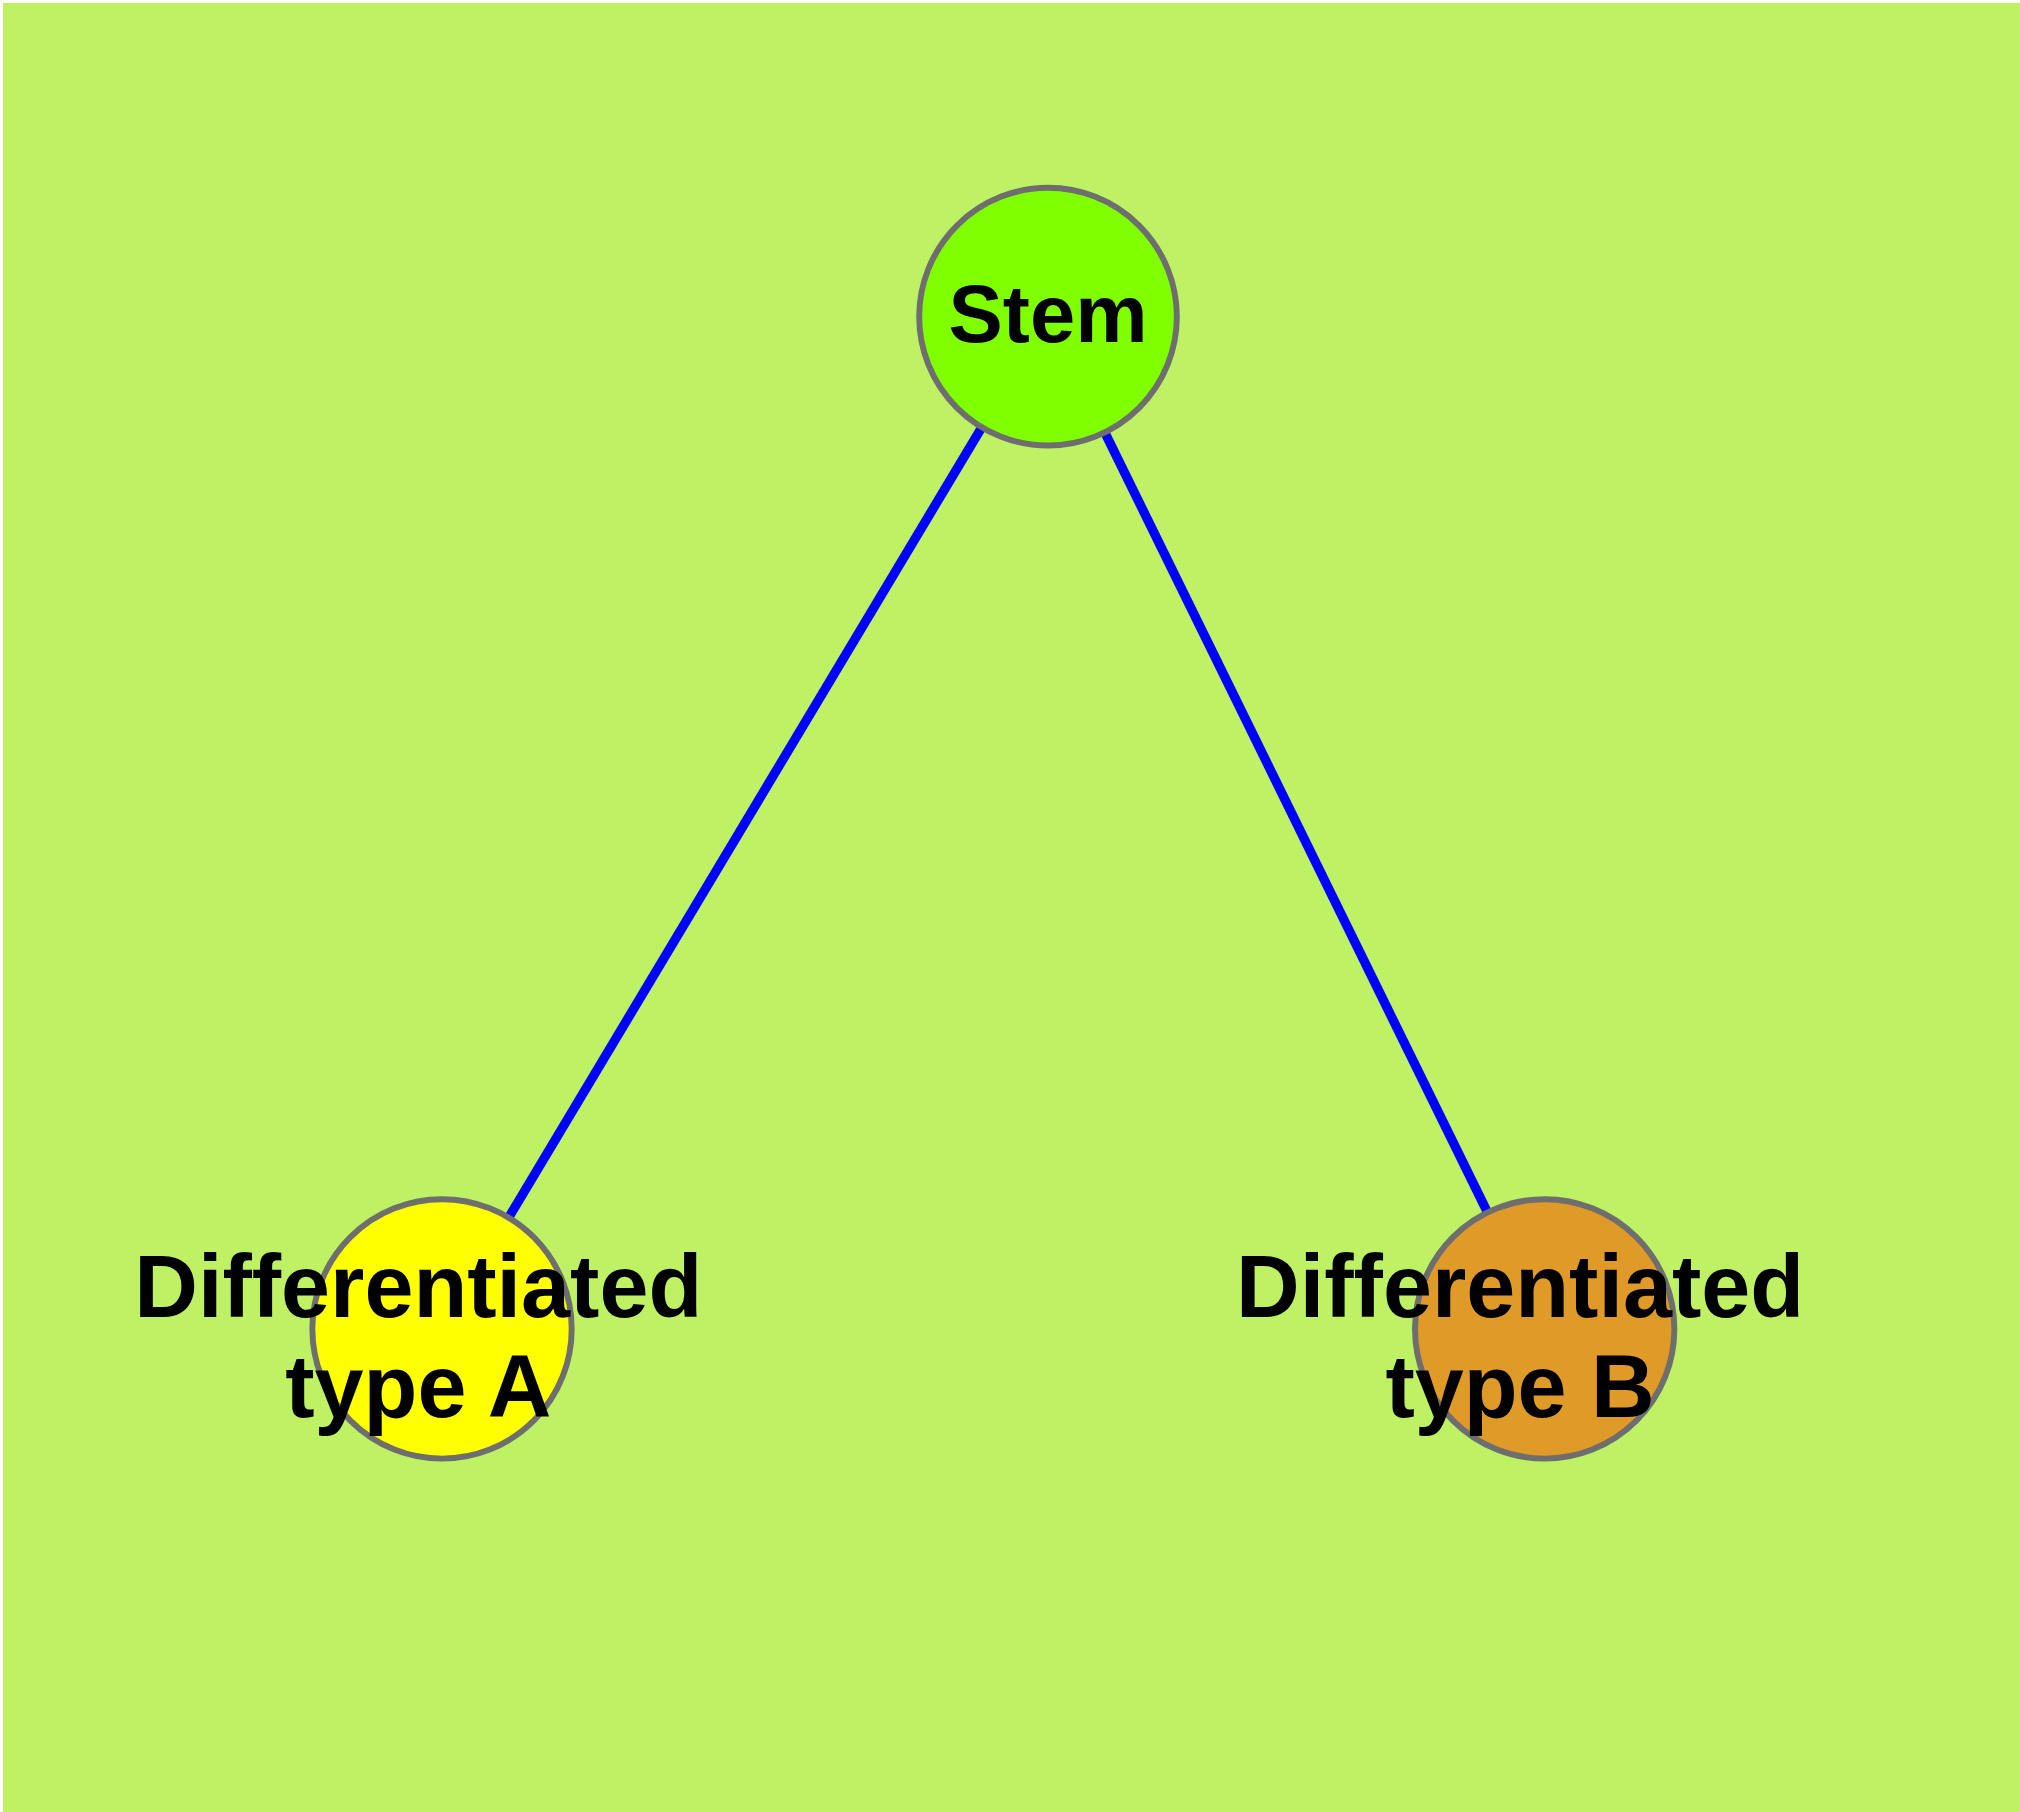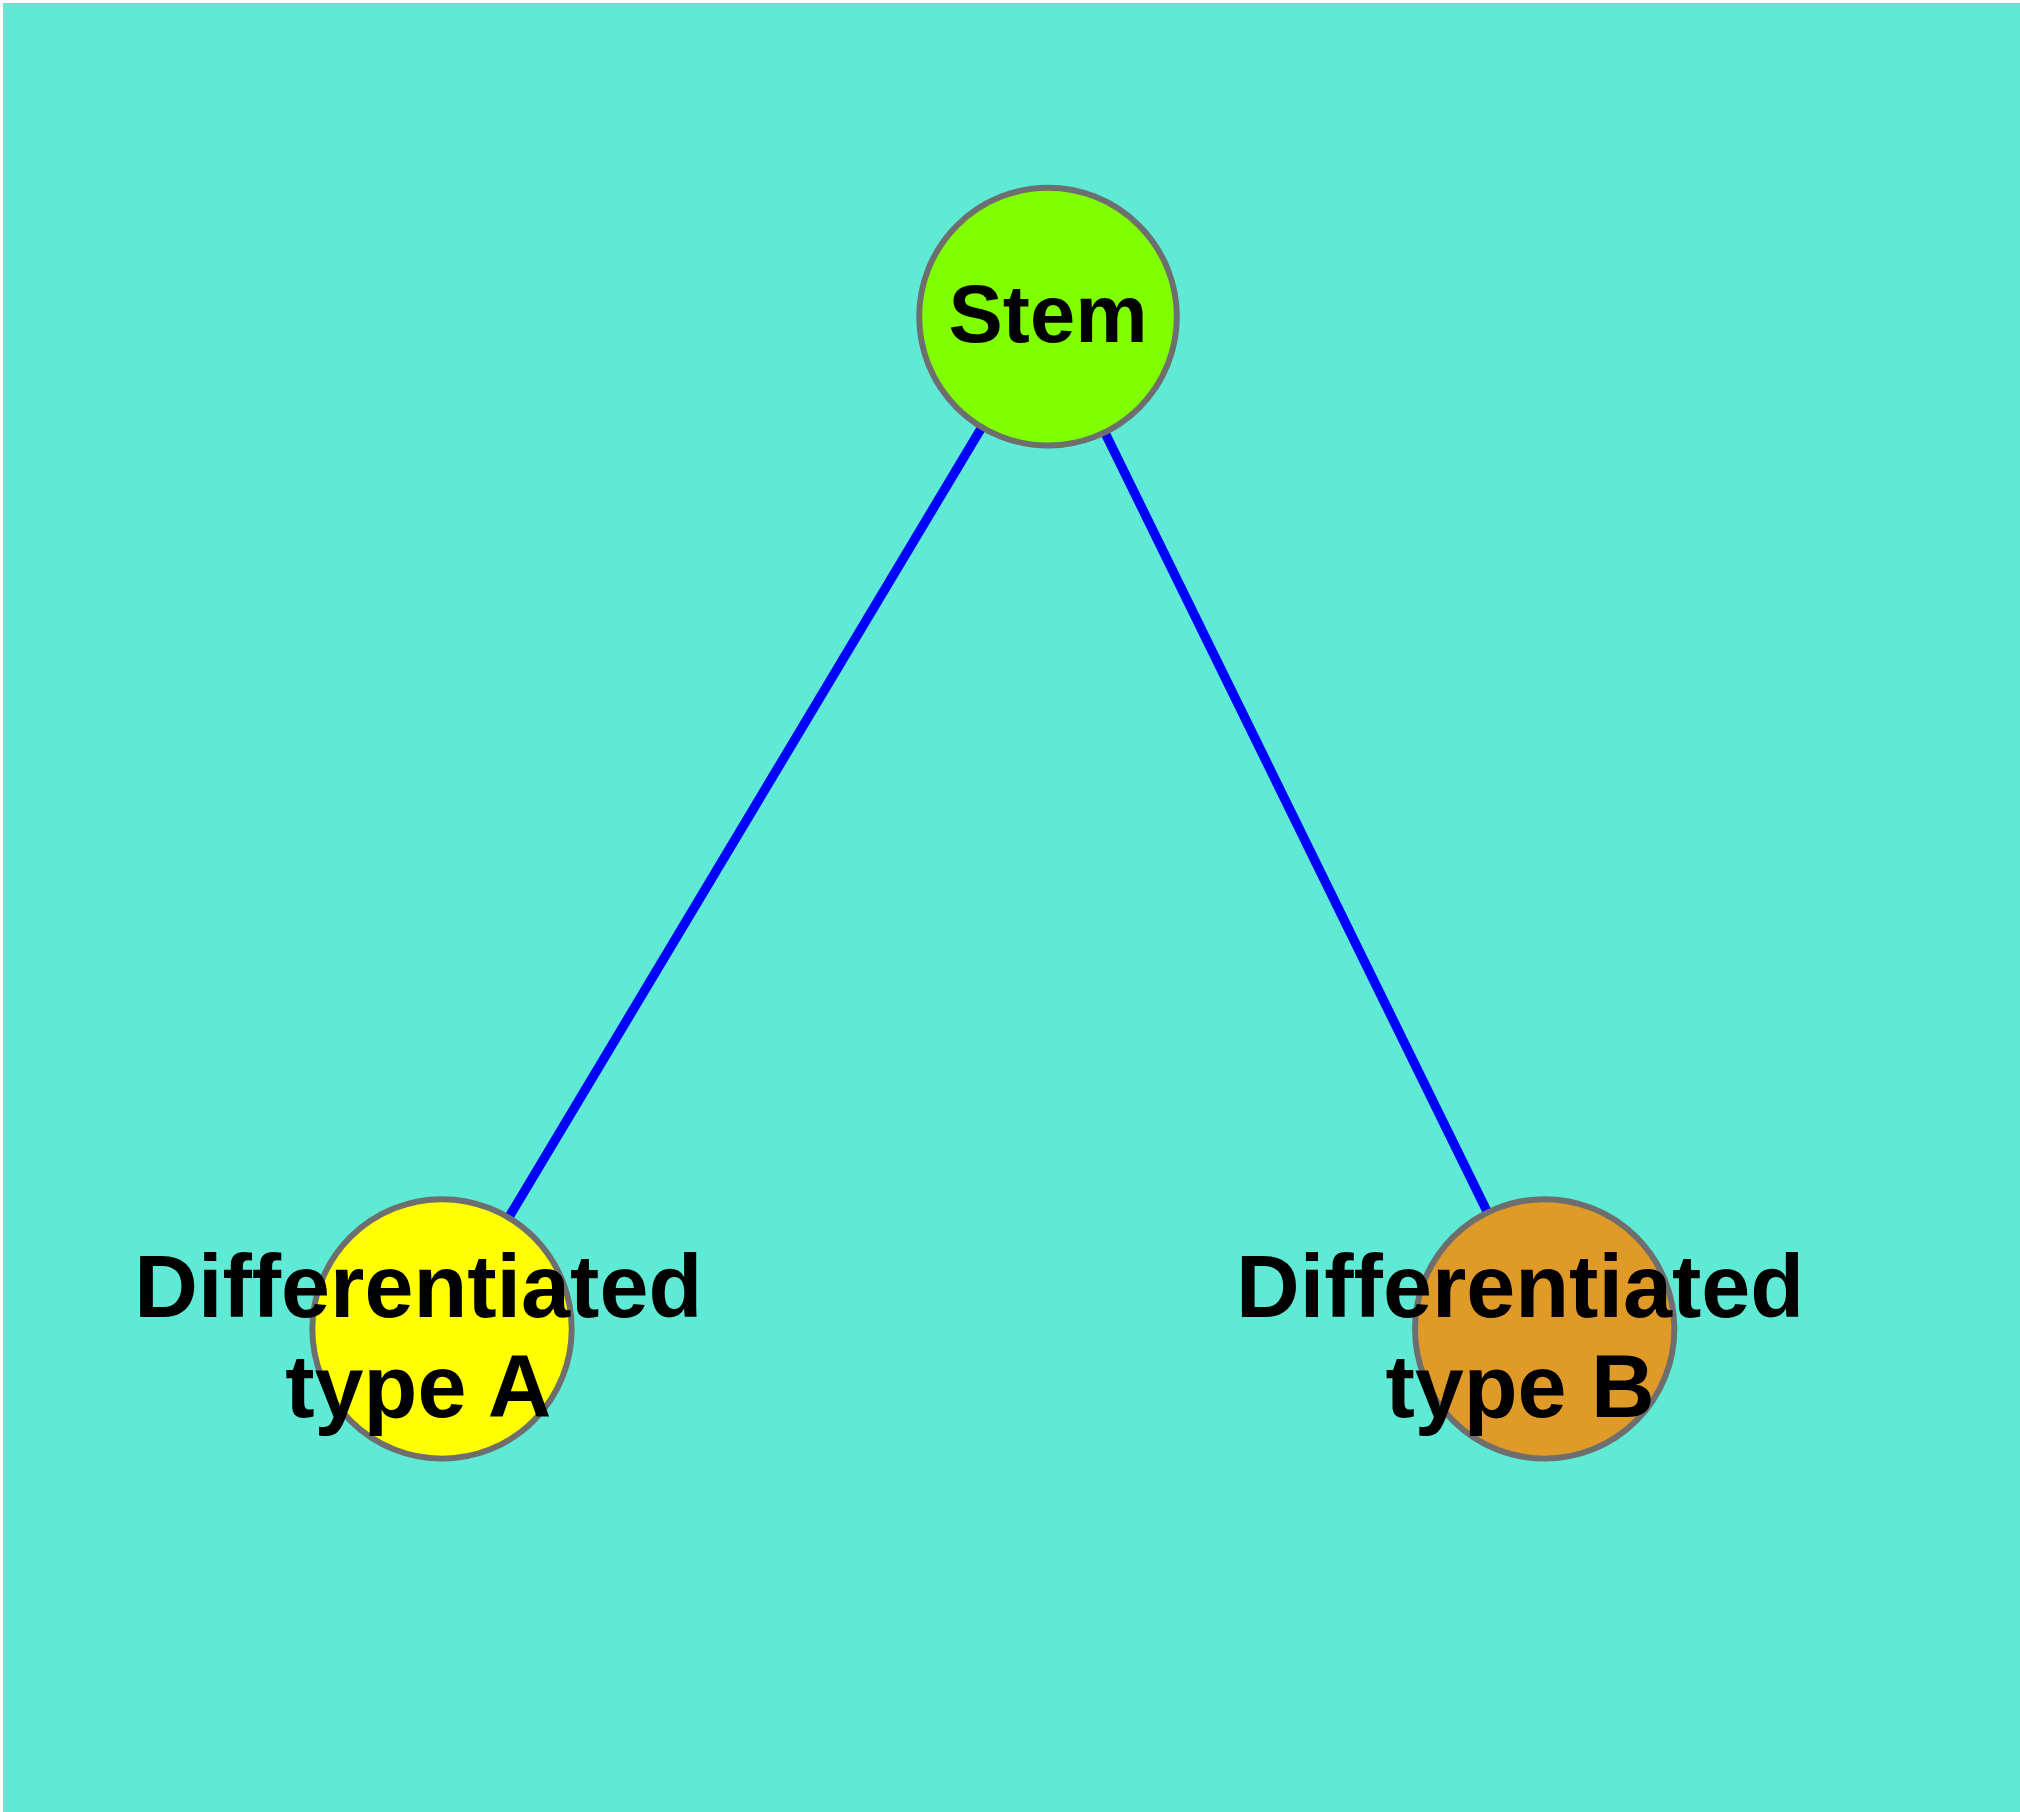--- a/index.html
+++ b/index.html
@@ -15,21 +15,21 @@
     background: #ffffff;
     overflow: hidden;
     font-family: "Liberation Sans", "DejaVu Sans", sans-serif;
   }
   #canvas {
     position: absolute;
     left: 2.5px;
     top: 2.5px;
     width: 2018px;
     height: 1810px;
-    background: #5eead4;
+    background: #bef264;
   }
   #graph-svg {
     position: absolute;
     left: 0;
     top: 0;
     width: 2018px;
     height: 1810px;
     display: block;
   }
   .node-circle {

